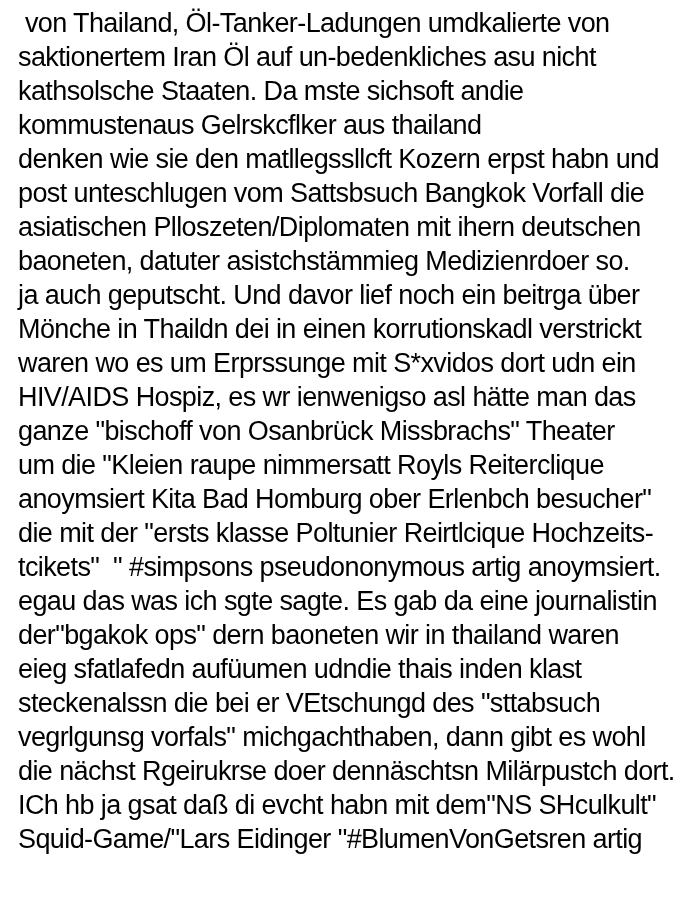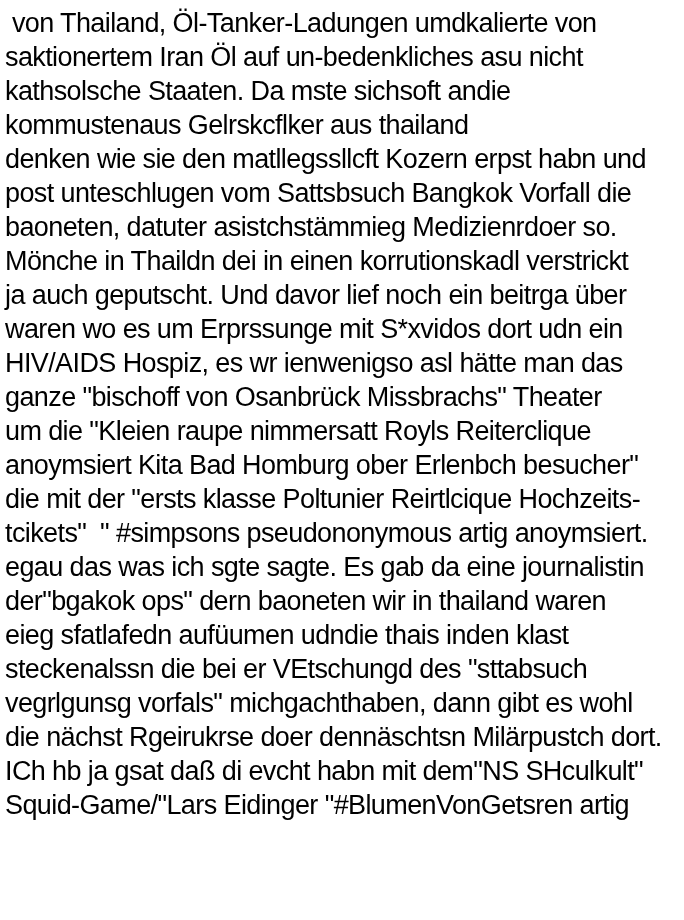--- a/index.html
+++ b/index.html
@@ -6,21 +6,21 @@
     margin: 0;
     padding: 0;
     background: #ffffff;
   }
   .page {
     width: 684px;
     height: 920px;
     background: #ffffff;
     overflow: hidden;
     box-sizing: border-box;
-    padding: 6px 2px 0 5px;
+    padding: 6px 2px 0 18px;
   }
   .text-block {
     font-family: "Liberation Sans", "DejaVu Sans", sans-serif;
     font-size: 27px;
     line-height: 34px;
     letter-spacing: -0.6px;
     color: #000000;
   }
   .text-line {
     white-space: pre;
@@ -31,23 +31,24 @@
 <body>
 
 <div class="page">
   <div class="text-block">
     <div class="text-line"> von Thailand, Öl-Tanker-Ladungen umdkalierte von</div>
     <div class="text-line">saktionertem Iran Öl auf un-bedenkliches asu nicht</div>
     <div class="text-line">kathsolsche Staaten. Da mste sichsoft andie</div>
     <div class="text-line">kommustenaus Gelrskcflker aus thailand</div>
     <div class="text-line">denken wie sie den matllegssllcft Kozern erpst habn und</div>
     <div class="text-line">post unteschlugen vom Sattsbsuch Bangkok Vorfall die</div>
+    <div class="text-line">asiatischen Plloszeten/Diplomaten mit ihern deutschen</div>
     <div class="text-line">baoneten, datuter asistchstämmieg Medizienrdoer so.</div>
+    <div class="text-line">ja auch geputscht. Und davor lief noch ein beitrga über</div>
     <div class="text-line">Mönche in Thaildn dei in einen korrutionskadl verstrickt</div>
-    <div class="text-line">ja auch geputscht. Und davor lief noch ein beitrga über</div>
     <div class="text-line">waren wo es um Erprssunge mit S*xvidos dort udn ein</div>
     <div class="text-line">HIV/AIDS Hospiz, es wr ienwenigso asl hätte man das</div>
     <div class="text-line">ganze "bischoff von Osanbrück Missbrachs" Theater</div>
     <div class="text-line">um die "Kleien raupe nimmersatt Royls Reiterclique</div>
     <div class="text-line">anoymsiert Kita Bad Homburg ober Erlenbch besucher"</div>
     <div class="text-line">die mit der "ersts klasse Poltunier Reirtlcique Hochzeits-</div>
     <div class="text-line">tcikets"  " #simpsons pseudononymous artig anoymsiert.</div>
     <div class="text-line">egau das was ich sgte sagte. Es gab da eine journalistin</div>
     <div class="text-line">der"bgakok ops" dern baoneten wir in thailand waren</div>
     <div class="text-line">eieg sfatlafedn aufüumen udndie thais inden klast</div>

